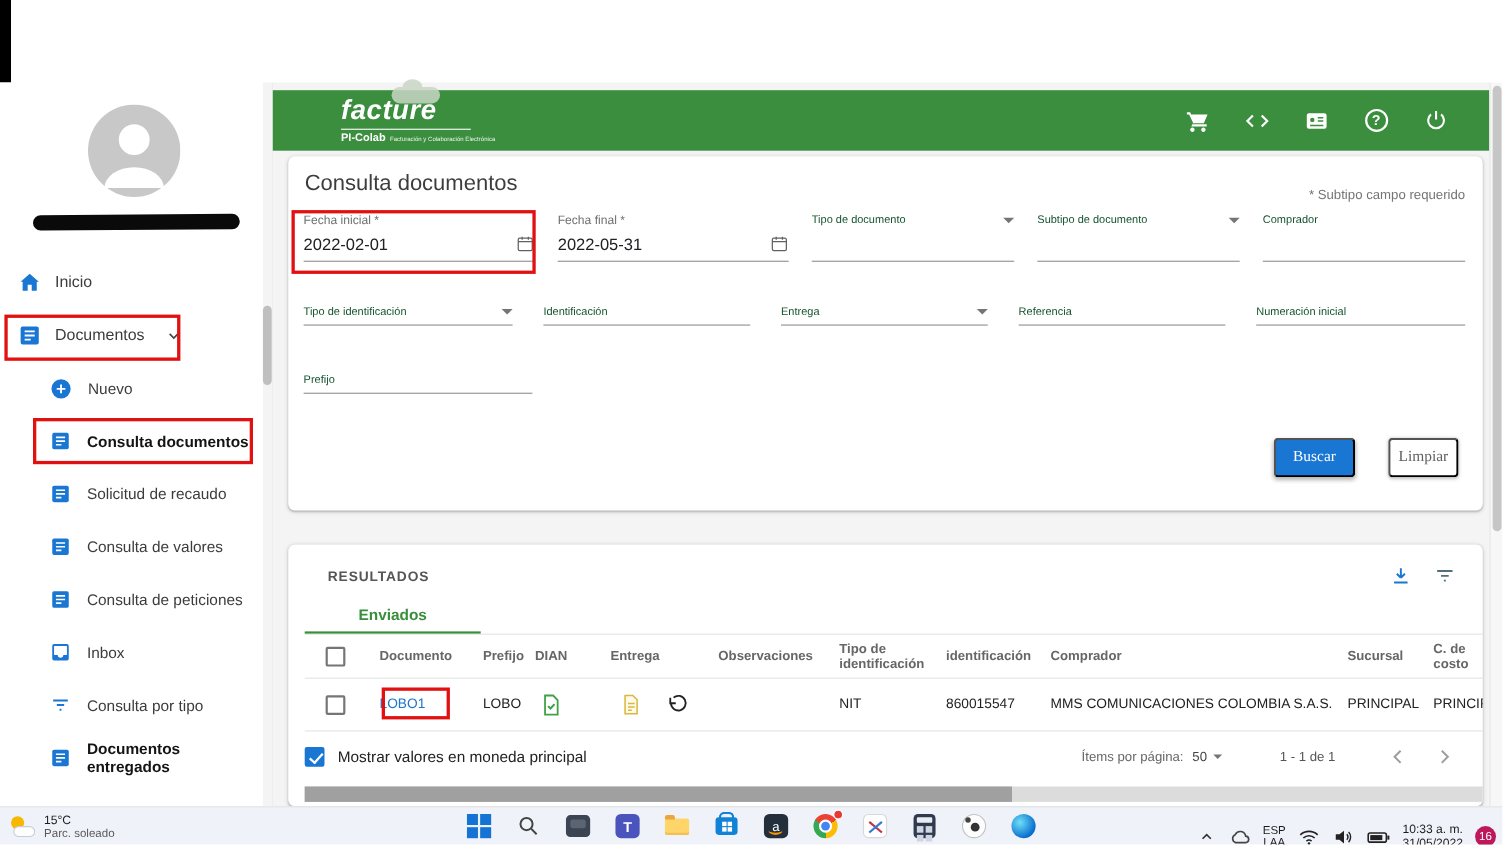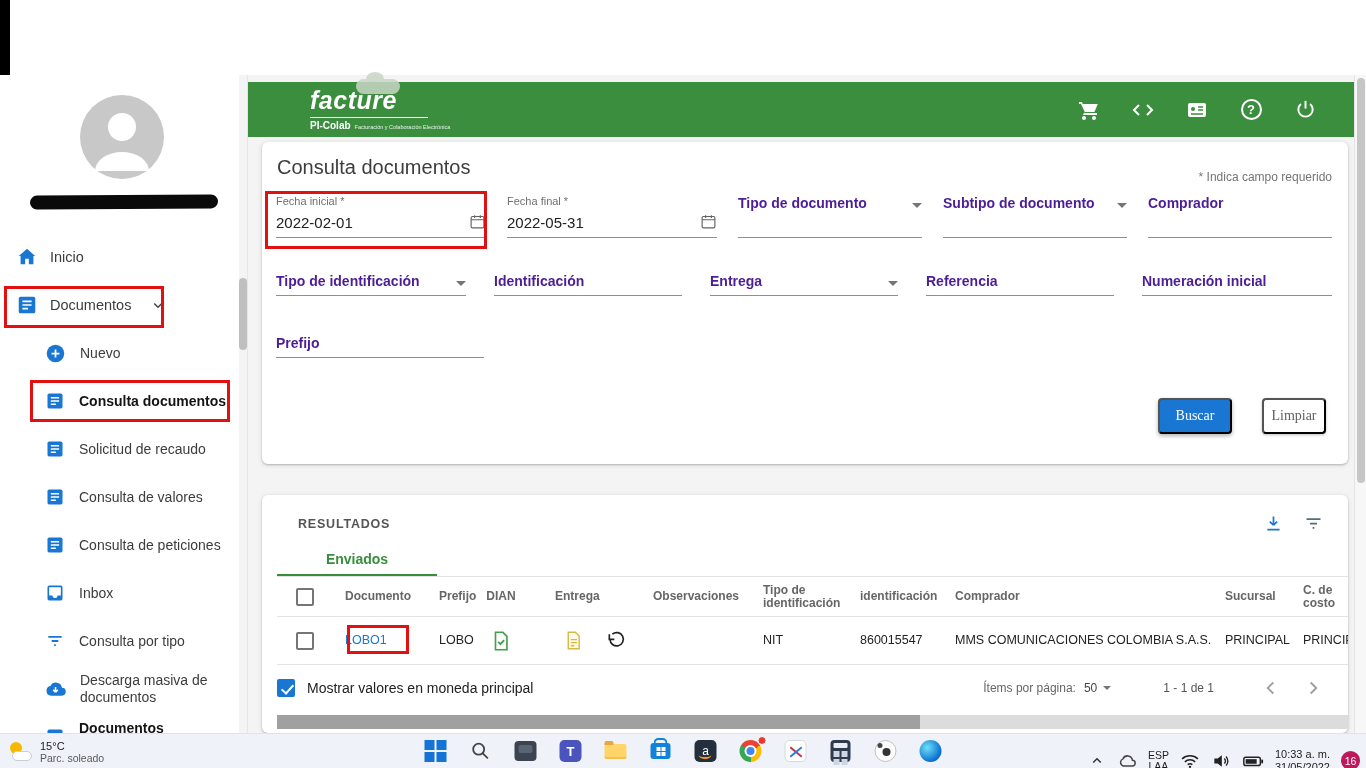--- a/index.html
+++ b/index.html
@@ -51,21 +51,21 @@
   .frow{position:absolute;left:14px;right:16px;display:flex;justify-content:space-between;}
   .frow1{top:52px;}
   .frow2{top:128px;}
   .frow3{top:190px;justify-content:flex-start;}
   .field{display:flex;flex-direction:column;justify-content:flex-end;border-bottom:1px solid #8f8f8f;padding-bottom:6px;position:relative;}
   .field.h44{height:44px;justify-content:space-between;padding-top:1px;}
   .field.h26{height:26px;}
   .flabel{font-size:11px;color:#6f6f6f;}
   .fvalrow{display:flex;align-items:flex-end;justify-content:space-between;}
   .fvalue{font-size:15px;color:#202124;}
-  .fplaceholder{font-size:14px;color:#4c1d95;font-weight:bold;}
+  .fplaceholder{font-size:10px;color:#14532d;}
   .sel-arrow{width:0;height:0;border-left:5px solid transparent;border-right:5px solid transparent;border-top:5px solid #757575;margin-bottom:3px;}
   .cal-ic{margin-bottom:1px;}
 
   .btn-row{position:absolute;right:22px;top:256px;display:flex;gap:30px;}
   .btn{height:36px;border-radius:4px;font-size:14px;display:flex;align-items:center;justify-content:center;cursor:pointer;font-family:Liberation Serif, serif;}
   .btn-primary{background:#1976d2;color:#fff;width:74px;box-shadow:0 2px 4px rgba(0,0,0,.3);}
   .btn-flat{background:#fff;color:#5f5f5f;width:64px;box-shadow:0 1px 3px rgba(0,0,0,.25);}
 
   
   .res-title{position:absolute;left:36px;top:22px;font-size:12.5px;font-weight:bold;color:#555;letter-spacing:.8px;}
@@ -230,27 +230,20 @@
             <path fill="#1976d2" d="M19 3H5a2 2 0 0 0-2 2v14a2 2 0 0 0 2 2h14a2 2 0 0 0 2-2V5a2 2 0 0 0-2-2zm0 12h-4a3 3 0 0 1-6 0H5V5h14z"></path>
           </svg>
         <span class="lbl">Inbox</span>
       </div>
       <div class="nav-item sub">
         <svg class="nav-ic" viewBox="0 0 24 24" width="20" height="20">
             <path d="M4 7h16M8 12h8M11 17h2" stroke="#1976d2" stroke-width="2.2" fill="none"></path>
           </svg>
         <span class="lbl">Consulta por tipo</span>
       </div>
-      <div class="nav-item sub">
-        <svg class="nav-ic" viewBox="0 0 24 24" width="21" height="21">
-            <path fill="#1976d2" d="M19.4 10a7 7 0 0 0-13.2-1.9A5.5 5.5 0 0 0 7 19h12a4.5 4.5 0 0 0 .4-9z"></path>
-            <path d="M12 9v6m0 0l-2.6-2.6M12 15l2.6-2.6" stroke="#fff" stroke-width="1.8" fill="none"></path>
-          </svg>
-        <span class="lbl wrap2">Descarga masiva de documentos</span>
-      </div>
       <div class="nav-item sub bold">
         <svg class="nav-ic" viewBox="0 0 24 24" width="20" height="20">
             <rect x="3" y="3" width="18" height="18" rx="2" fill="#1976d2"></rect>
             <path d="M7 8h10M7 12h10M7 16h6" stroke="#fff" stroke-width="1.8"></path>
           </svg>
         <span class="lbl">Documentos entregados</span>
       </div>
     </nav>
     <div class="side-scroll">
         <div class="side-thumb"></div>
@@ -294,21 +287,21 @@
         <svg viewBox="0 0 24 24" width="23" height="23">
             <path d="M12 3v8" stroke="#fff" stroke-width="2" fill="none"></path>
             <path d="M7.2 6.2a7.5 7.5 0 1 0 9.6 0" stroke="#fff" stroke-width="2" fill="none"></path>
           </svg>
       </span>
     </div>
   </header>
 
   <section class="card search-card">
     <h1 class="card-title" style="margin:0;font-weight:normal;">Consulta documentos</h1>
-    <div class="req-note">* Indica campo requerido</div>
+    <div class="req-note">* Subtipo campo requerido</div>
 
     <div class="frow frow1">
       <div class="field h44" style="width:210px">
         <span class="flabel">Fecha inicial *</span>
         <div class="fvalrow">
           <span class="fvalue">2022-02-01</span>
           <svg class="cal-ic" viewBox="0 0 24 24" width="17" height="17">
               <rect x="3" y="5" width="18" height="16" rx="2" fill="none" stroke="#616161" stroke-width="1.6"></rect>
               <path d="M3 9.5h18M8 3v4M16 3v4" stroke="#616161" stroke-width="1.6"></path>
             </svg>

